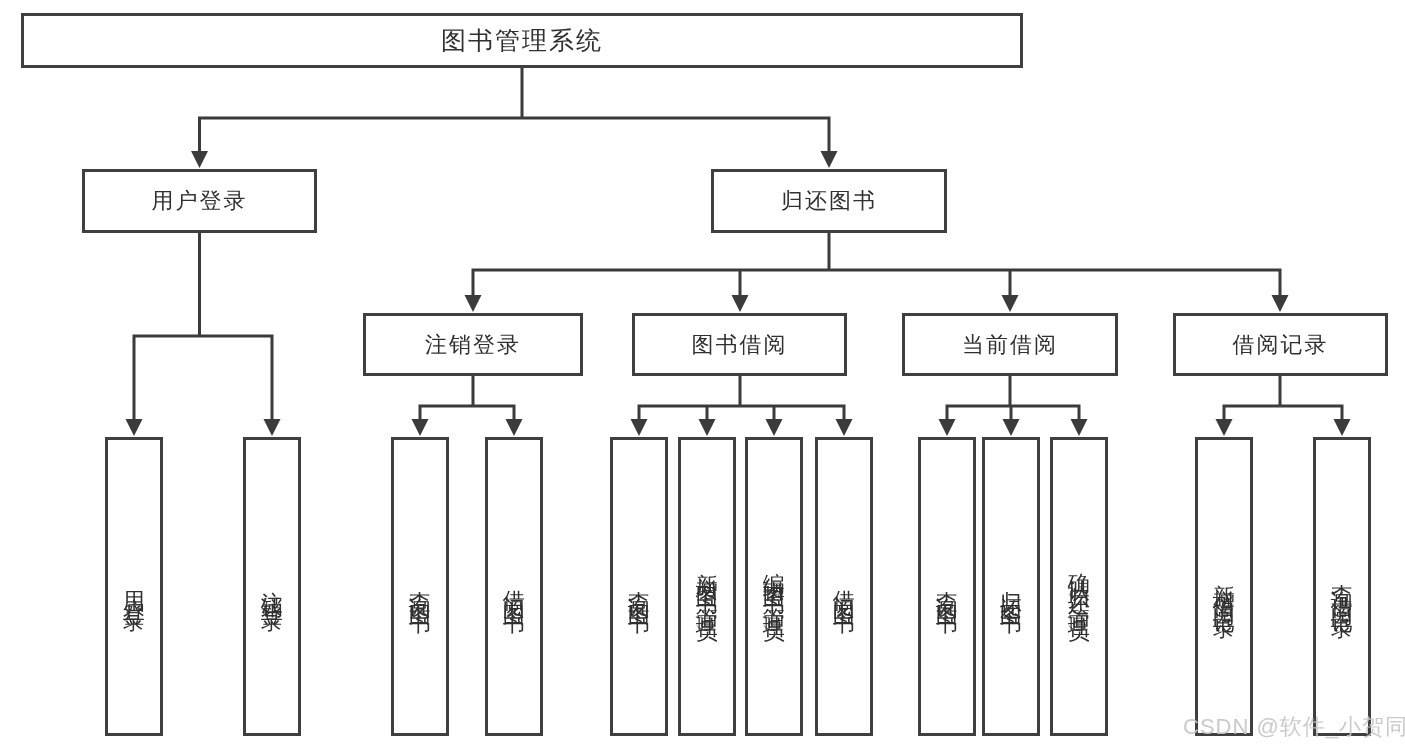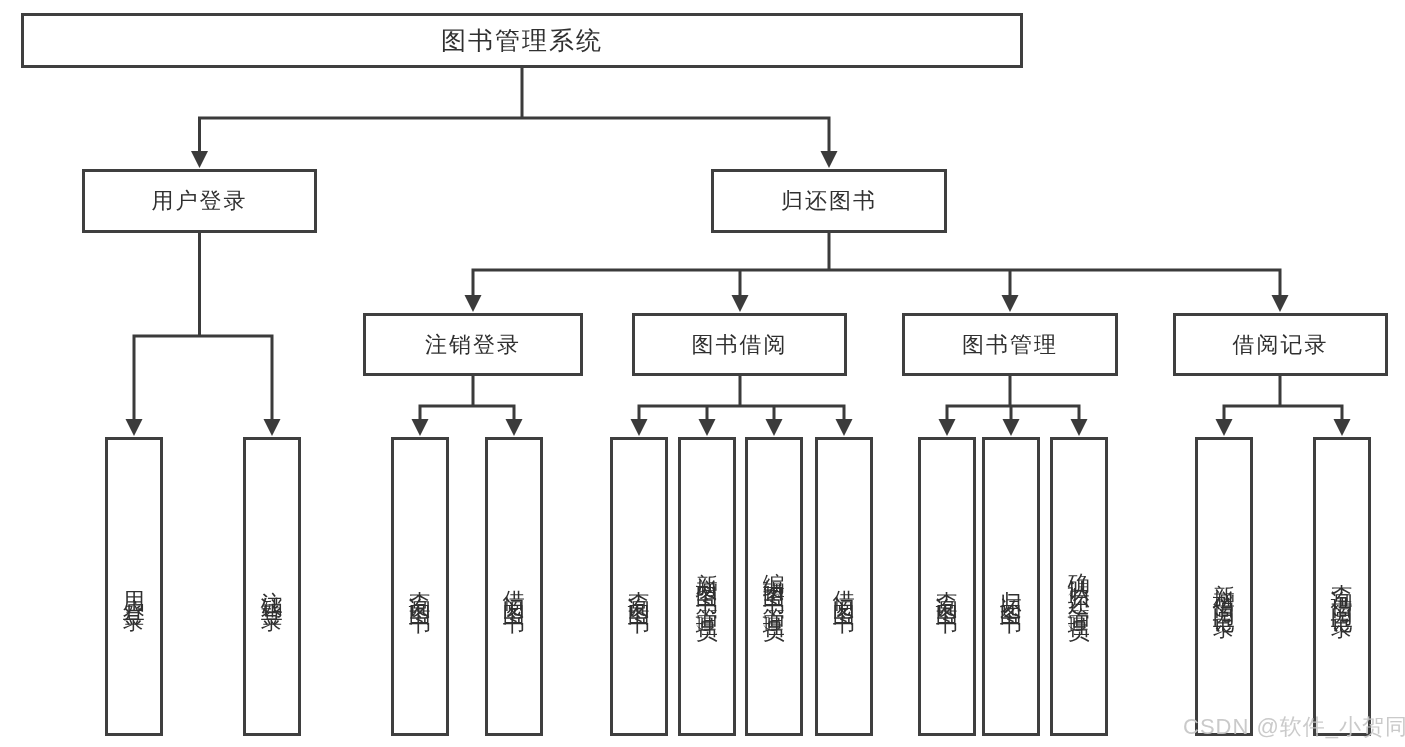--- a/index.html
+++ b/index.html
@@ -87,21 +87,21 @@
     </g>
   </svg>
 
   <div id="root" class="box h-box root-box">图书管理系统</div>
 
   <div id="user_login" class="box h-box">用户登录</div>
   <div id="book_mgmt" class="box h-box">归还图书</div>
 
   <div id="new_book" class="box h-box">注销登录</div>
   <div id="book_borrow" class="box h-box">图书借阅</div>
-  <div id="current_borrow" class="box h-box">图书管理</div>
+  <div id="current_borrow" class="box h-box">当前借阅</div>
   <div id="borrow_record" class="box h-box">借阅记录</div>
 
   <div id="leaf_user_login" class="box leaf">用户登录</div>
   <div id="leaf_logout" class="box leaf">注销登录</div>
 
   <div id="leaf_nb_query" class="box leaf">查询图书</div>
   <div id="leaf_nb_borrow" class="box leaf">借阅图书</div>
 
   <div id="leaf_bb_query" class="box leaf">查询图书</div>
   <div id="leaf_bb_add" class="box leaf">新增图书（管理员）</div>

